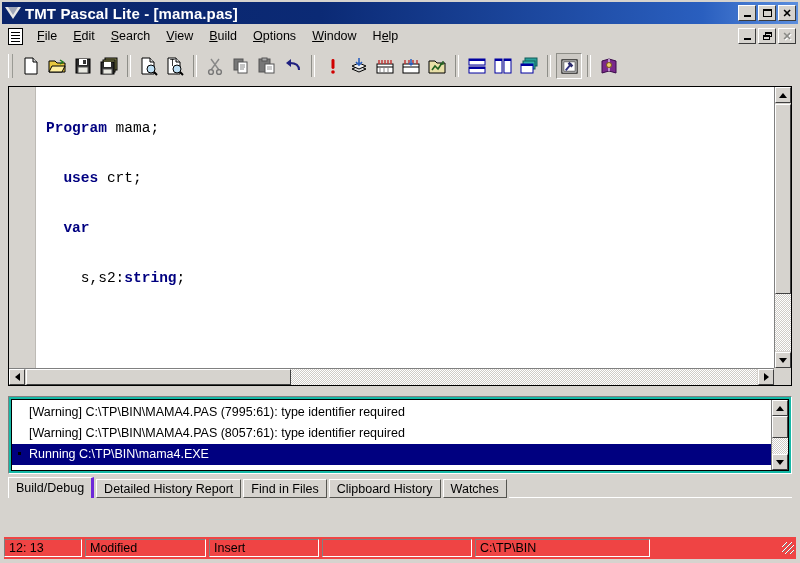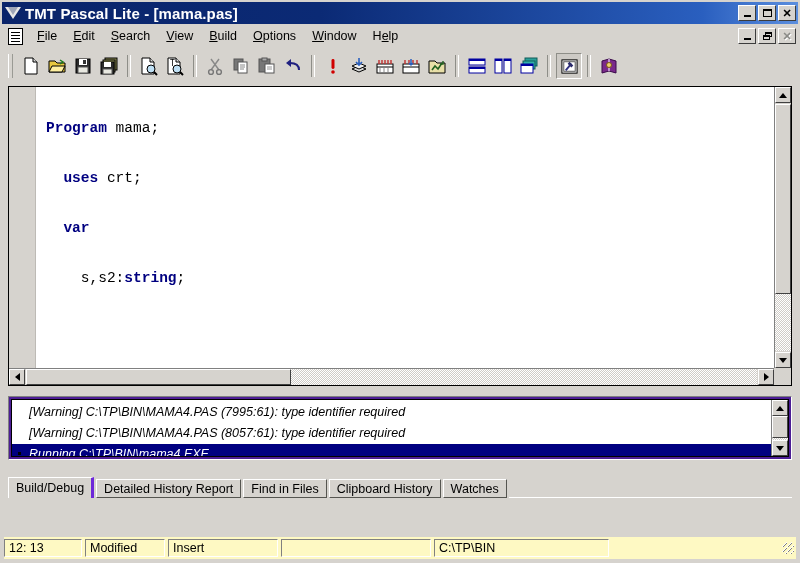--- a/index.html
+++ b/index.html
@@ -173,24 +173,23 @@
     position:absolute;left:0;right:17px;bottom:0;height:17px;background:#d6d3ce;
     border-top:1px solid #808080;box-sizing:border-box;
   }
   .hscroll .track{position:absolute;top:0;bottom:0;left:17px;right:17px;
     background-image:linear-gradient(45deg,#ffffff 25%,#cfccc7 25%,#cfccc7 50%,#ffffff 50%,#ffffff 75%,#cfccc7 75%);
     background-size:2px 2px;}
   .corner{position:absolute;right:0;bottom:0;width:17px;height:17px;background:#d6d3ce;}
 
   
   .output-wrap{
-    position:absolute;left:4px;right:4px;top:312px;height:64px;
-    background:#4c1d95;
-    box-sizing:border-box;
-    font-style:italic;
+    position:absolute;left:4px;right:4px;top:312px;height:78px;
+    background:#14b8a6;
+    box-sizing:border-box;
   }
   .output-inner{
     position:absolute;left:2px;right:2px;top:2px;bottom:2px;
     background:#ffffff;border:1px solid #000;box-sizing:border-box;overflow:hidden;
   }
   .out-list{
     position:absolute;left:0;right:17px;top:0;bottom:0;
     font-family:"Liberation Sans",sans-serif;font-size:12.5px;
     padding-top:2px;box-sizing:border-box;
   }
@@ -227,21 +226,21 @@
     height:21px;line-height:20px;
     border-bottom:none;background:#d6d3ce;
     border-right:3px solid #6d28d9;
     font-weight:normal;
   }
   .tabfill{flex:1 1 auto;height:19px;border-bottom:1px solid #ffffff;}
 
   
   .statusbar{
     position:absolute;left:2px;right:2px;bottom:2px;height:22px;
-    background:#fef9c3;display:flex;align-items:center;
+    background:#ef4444;display:flex;align-items:center;
     box-sizing:border-box;
     margin-top:42px;
   }
   .sfield{
     height:18px;line-height:17px;margin-right:3px;padding:0 4px;
     font-size:12.5px;color:#000;box-sizing:border-box;
     border-top:1px solid #808080;border-left:1px solid #808080;
     border-right:1px solid #ffffff;border-bottom:1px solid #ffffff;
     white-space:nowrap;overflow:hidden;
   }
@@ -566,20 +565,20 @@
       <div class="tab"><span>Detailed History Report</span></div>
       <div class="tab"><span>Find in Files</span></div>
       <div class="tab"><span>Clipboard History</span></div>
       <div class="tab"><span>Watches</span></div>
       <div class="tabfill"></div>
     </div>
   </div>
 
   <div class="statusbar">
     <div class="sfield" style="width:78px;">12: 13</div>
-    <div class="sfield" style="width:80px;">Modified</div>
+    <div class="sfield" style="width:121px;">Modified</div>
     <div class="sfield" style="width:110px;">Insert</div>
     <div class="sfield" style="width:150px;"></div>
     <div class="sfield" style="width:175px;">C:\TP\BIN</div>
     <div class="grip-resize"></div>
   </div>
 
 </div>
 
 </body></html>

